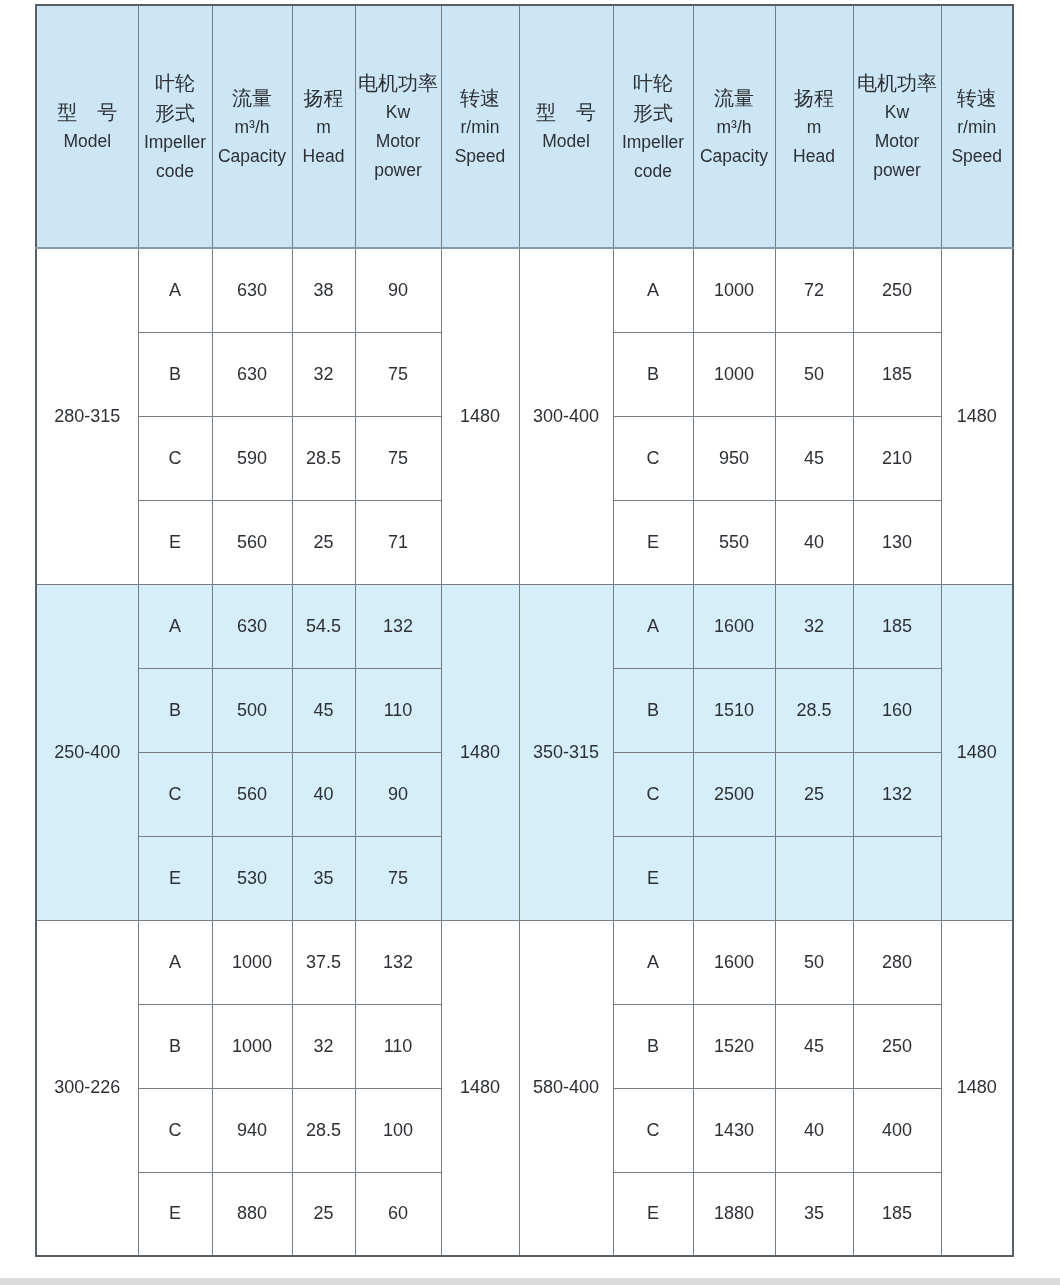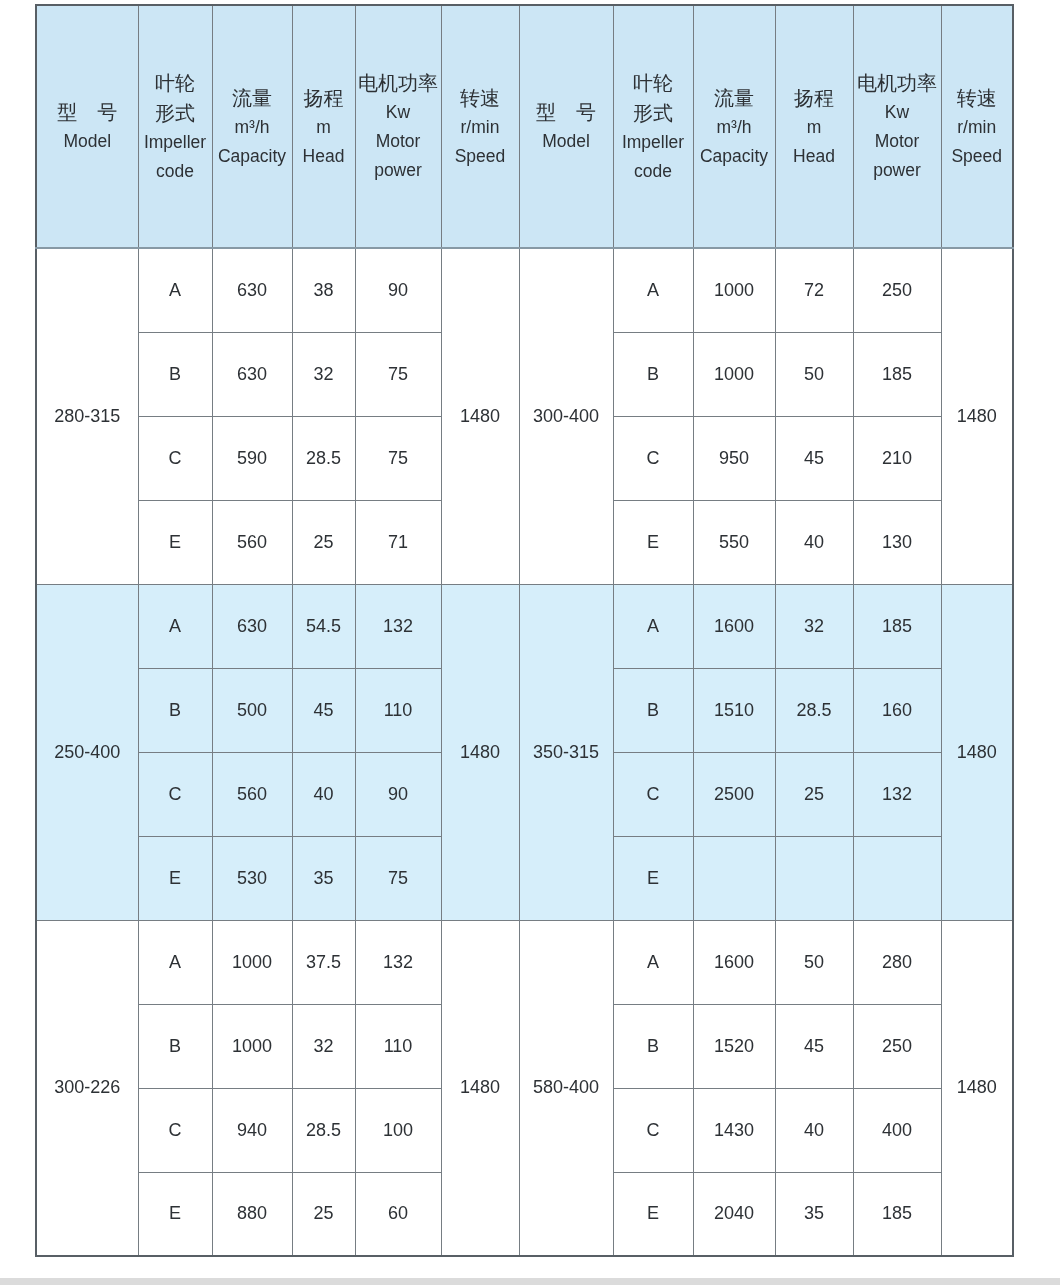--- a/index.html
+++ b/index.html
@@ -251,21 +251,21 @@
       <td>1430</td>
       <td>40</td>
       <td>400</td>
     </tr>
     <tr>
       <td>E</td>
       <td>880</td>
       <td>25</td>
       <td>60</td>
       <td>E</td>
-      <td>2040</td>
+      <td>1880</td>
       <td>35</td>
       <td>185</td>
     </tr>
   </tbody>
 </table>
 </div>
 
 <div class="bottom-band"></div>
 
 </body></html>

